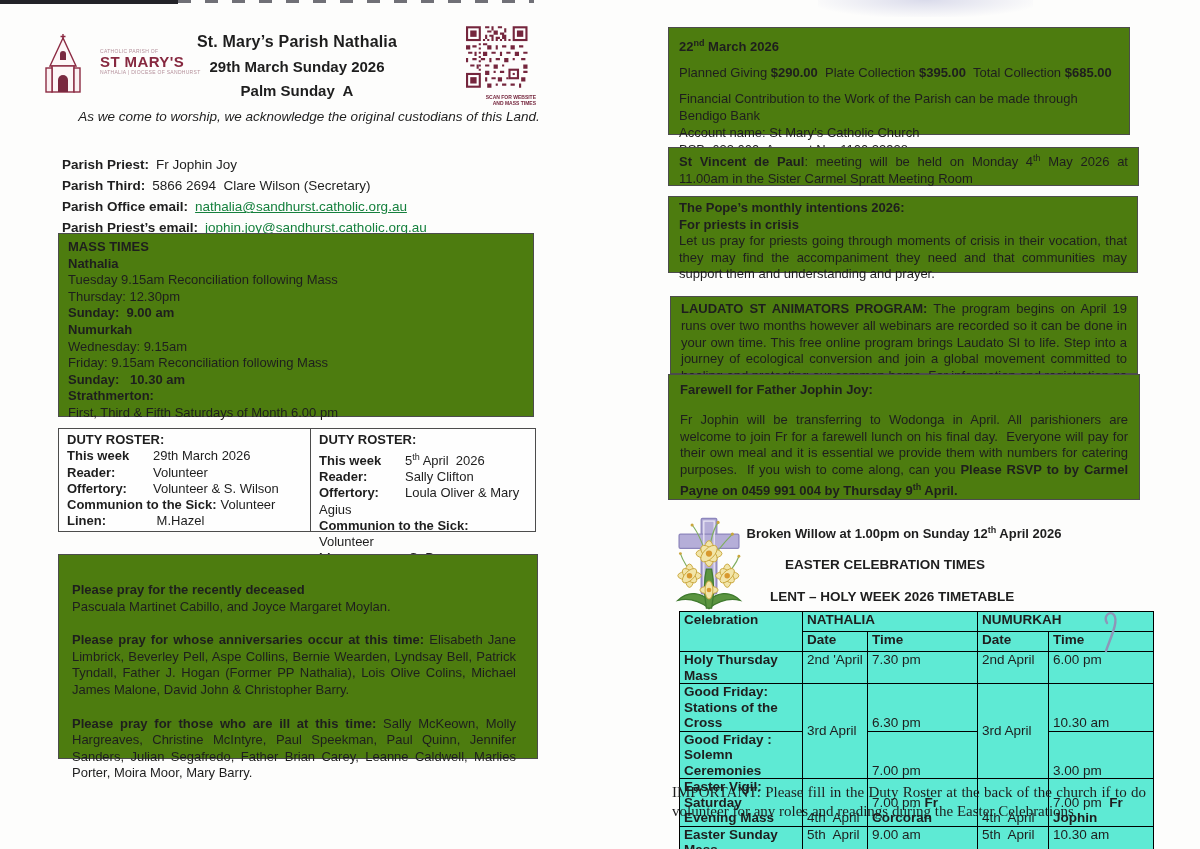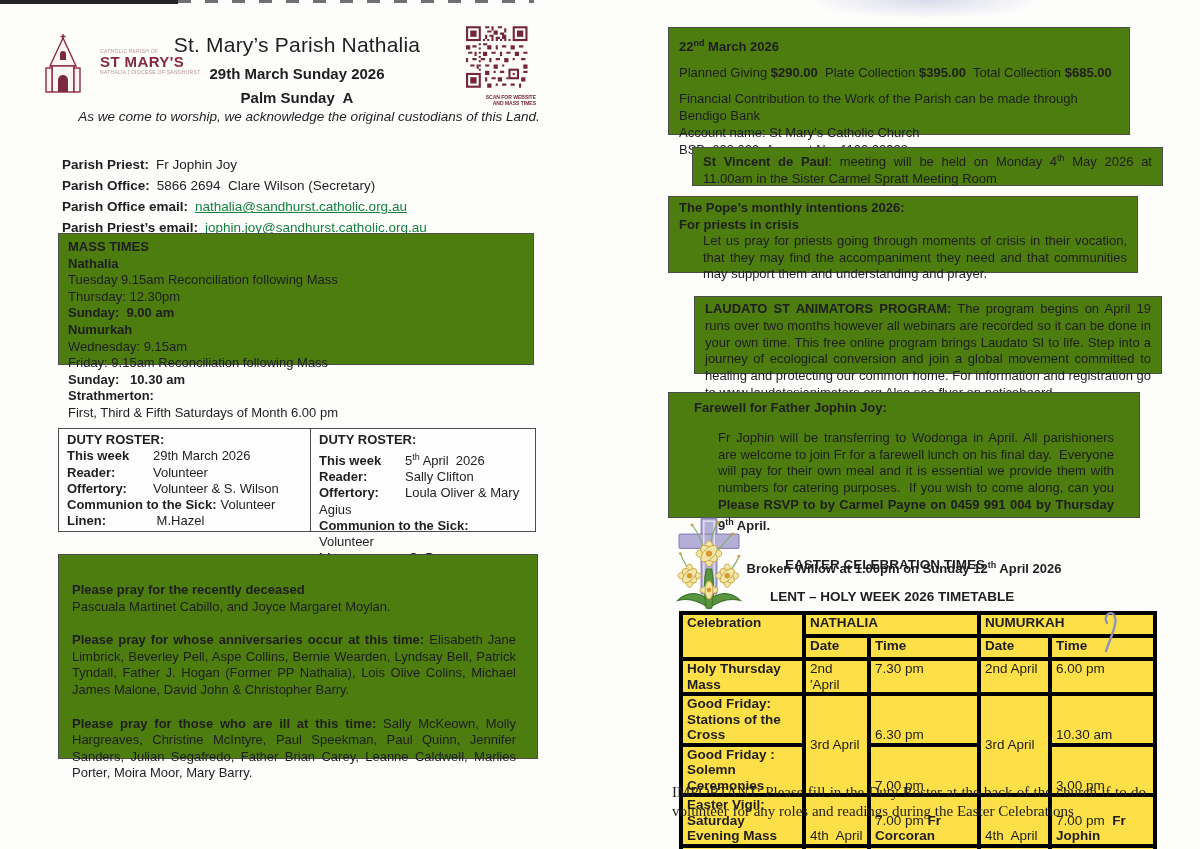--- a/index.html
+++ b/index.html
@@ -6,50 +6,50 @@
   body{
     width:1200px;height:849px;position:relative;overflow:hidden;
     background:#fdfdfc;color:#1e1e1e;
     font-family:"Liberation Sans",sans-serif;font-size:13px;line-height:1.27;
   }
   .abs{position:absolute;}
   .pre{white-space:pre-wrap;}
   .b{font-weight:bold;}
   .i{font-style:italic;}
   .center{text-align:center;}
-  .just{text-align:justify;margin-left:24px;}
+  .just{text-align:justify;}
   .box{position:absolute;border:1px solid #4c4c4c;background:#4d7c0f;box-sizing:border-box;}
 
   
   .scan-strip1{left:0;top:0;width:178px;height:4px;background:#232328;}
   .scan-strip2{left:178px;top:0;width:356px;height:3px;
     background:repeating-linear-gradient(90deg,#41414a 0 13px,transparent 13px 27px);opacity:.75;}
   .scan-smudge{left:818px;top:0;width:215px;height:17px;
     background:radial-gradient(ellipse at 50% 0%,#dadbeb 0%,rgba(218,219,235,0) 78%);}
 
   
   .logo-wrap{left:44px;top:30px;display:flex;align-items:center;gap:18px;}
   .logo-text{line-height:1.05;}
   .logo-tiny{font-size:5px;color:#b4909b;letter-spacing:.3px;}
   .logo-name{font-size:15px;font-weight:bold;color:#86283f;letter-spacing:.4px;}
   .title-block{left:152px;top:32px;width:290px;text-align:center;}
-  .main-title{font-size:21px;font-weight:normal;letter-spacing:.2px;}
+  .main-title{font-size:16px;font-weight:bold;letter-spacing:.2px;}
   .sub-title{font-size:15px;font-weight:bold;margin-top:5px;}
   .qr-wrap{left:462px;top:26px;width:78px;text-align:center;}
   .qr-cap{margin-top:1px;font-size:5px;font-weight:bold;color:#75263d;line-height:1.25;text-align:right;padding-right:4px;}
 
   .ack{left:70px;top:107px;width:478px;font-size:13.5px;line-height:1.55;}
 
   .contacts{left:62px;top:156px;font-size:13.5px;}
   .contacts .row{margin-bottom:4px;}
   .contacts .lbl{font-weight:bold;margin-right:7px;}
   a.lnk{color:#15803d;text-decoration:underline;}
 
   
-  .mass-box{left:58px;top:233px;width:476px;height:132px;padding:5px 9px;}
+  .mass-box{left:58px;top:233px;width:476px;height:184px;padding:5px 9px;}
   .mass-box div{line-height:16.6px;}
 
   
   .duty-wrap{left:58px;top:428px;display:flex;}
   .duty-box{border:1px solid #4c4c4c;box-sizing:border-box;height:104px;padding:3px 8px;background:#fefefe;}
   .duty-box.first{width:253px;}
   .duty-box.second{width:226px;margin-left:-1px;}
   .dr-row{line-height:16.3px;}
   .dr-lbl{font-weight:bold;display:inline-block;width:86px;}
   .dr-lbl.auto{width:auto;margin-right:4px;}
@@ -59,29 +59,29 @@
   .prayer-box{left:58px;top:554px;width:480px;height:205px;padding:27px 21px 0 13px;}
   .prayer-box p{margin:0 0 17px 0;line-height:16.6px;}
 
   
   .coll-box{left:668px;top:27px;width:462px;height:108px;padding:7px 10px;}
   .coll-box .gap{height:9px;}
   .coll-box div{line-height:17px;}
   .svdp-box{left:668px;top:147px;width:471px;height:39px;padding:2px 10px;line-height:16.8px;}
   .pope-box{left:668px;top:196px;width:470px;height:77px;padding:3px 10px;line-height:16.6px;}
   .laud-box{left:670px;top:296px;width:468px;height:78px;padding:4px 10px;line-height:16.8px;}
-  .fare-box{left:668px;top:392px;width:472px;height:126px;padding:7px 25px;line-height:16.8px;}
+  .fare-box{left:668px;top:374px;width:472px;height:126px;padding:7px 11px;line-height:16.8px;}
   .fare-footer{text-align:center;font-weight:bold;margin-top:22px;}
 
   
   .flower{left:670px;top:517px;}
   .easter-h1{left:785px;top:556px;font-weight:bold;font-size:13.5px;}
   .easter-h2{left:770px;top:588px;font-weight:bold;font-size:13.5px;}
   table.tt{position:absolute;left:679px;top:611px;border-collapse:collapse;font-size:13.5px;}
-  table.tt td{border:4px solid #000000;padding:0 4px;vertical-align:top;line-height:15.5px;background:#fde047;}
+  table.tt td{border:1px solid #000000;padding:0 4px;vertical-align:top;line-height:15.5px;background:#5eead4;}
   table.tt td.vmid{vertical-align:middle;}
   table.tt td.vbot{vertical-align:bottom;}
   table.tt tr.hr td{height:19px;}
   .penmark{left:1098px;top:611px;}
 
   .important{left:672px;top:783px;width:474px;font-family:"Liberation Serif",serif;font-size:15px;line-height:1.25;text-align:justify;}
 </style>
 </head>
 <body>
 
@@ -148,21 +148,21 @@
 
 <div class="abs ack i center">
   <div>As we come to worship, we acknowledge the original custodians of this Land.</div>
 </div>
 
 <div class="abs contacts">
   <div class="row">
     <span class="lbl">Parish Priest:</span><span class="pre">Fr Jophin Joy</span>
   </div>
   <div class="row">
-    <span class="lbl">Parish Office:</span><span class="pre">5866 2694  Clare Wilson (Secretary)</span>
+    <span class="lbl">Parish Third:</span><span class="pre">5866 2694  Clare Wilson (Secretary)</span>
   </div>
   <div class="row">
     <span class="lbl">Parish Office email:</span><a href="#" class="lnk">nathalia@sandhurst.catholic.org.au</a>
   </div>
   <div class="row">
     <span class="lbl">Parish Priest’s email:</span><a href="#" class="lnk">jophin.joy@sandhurst.catholic.org.au</a>
   </div>
 </div>
 
 <div class="box mass-box">

